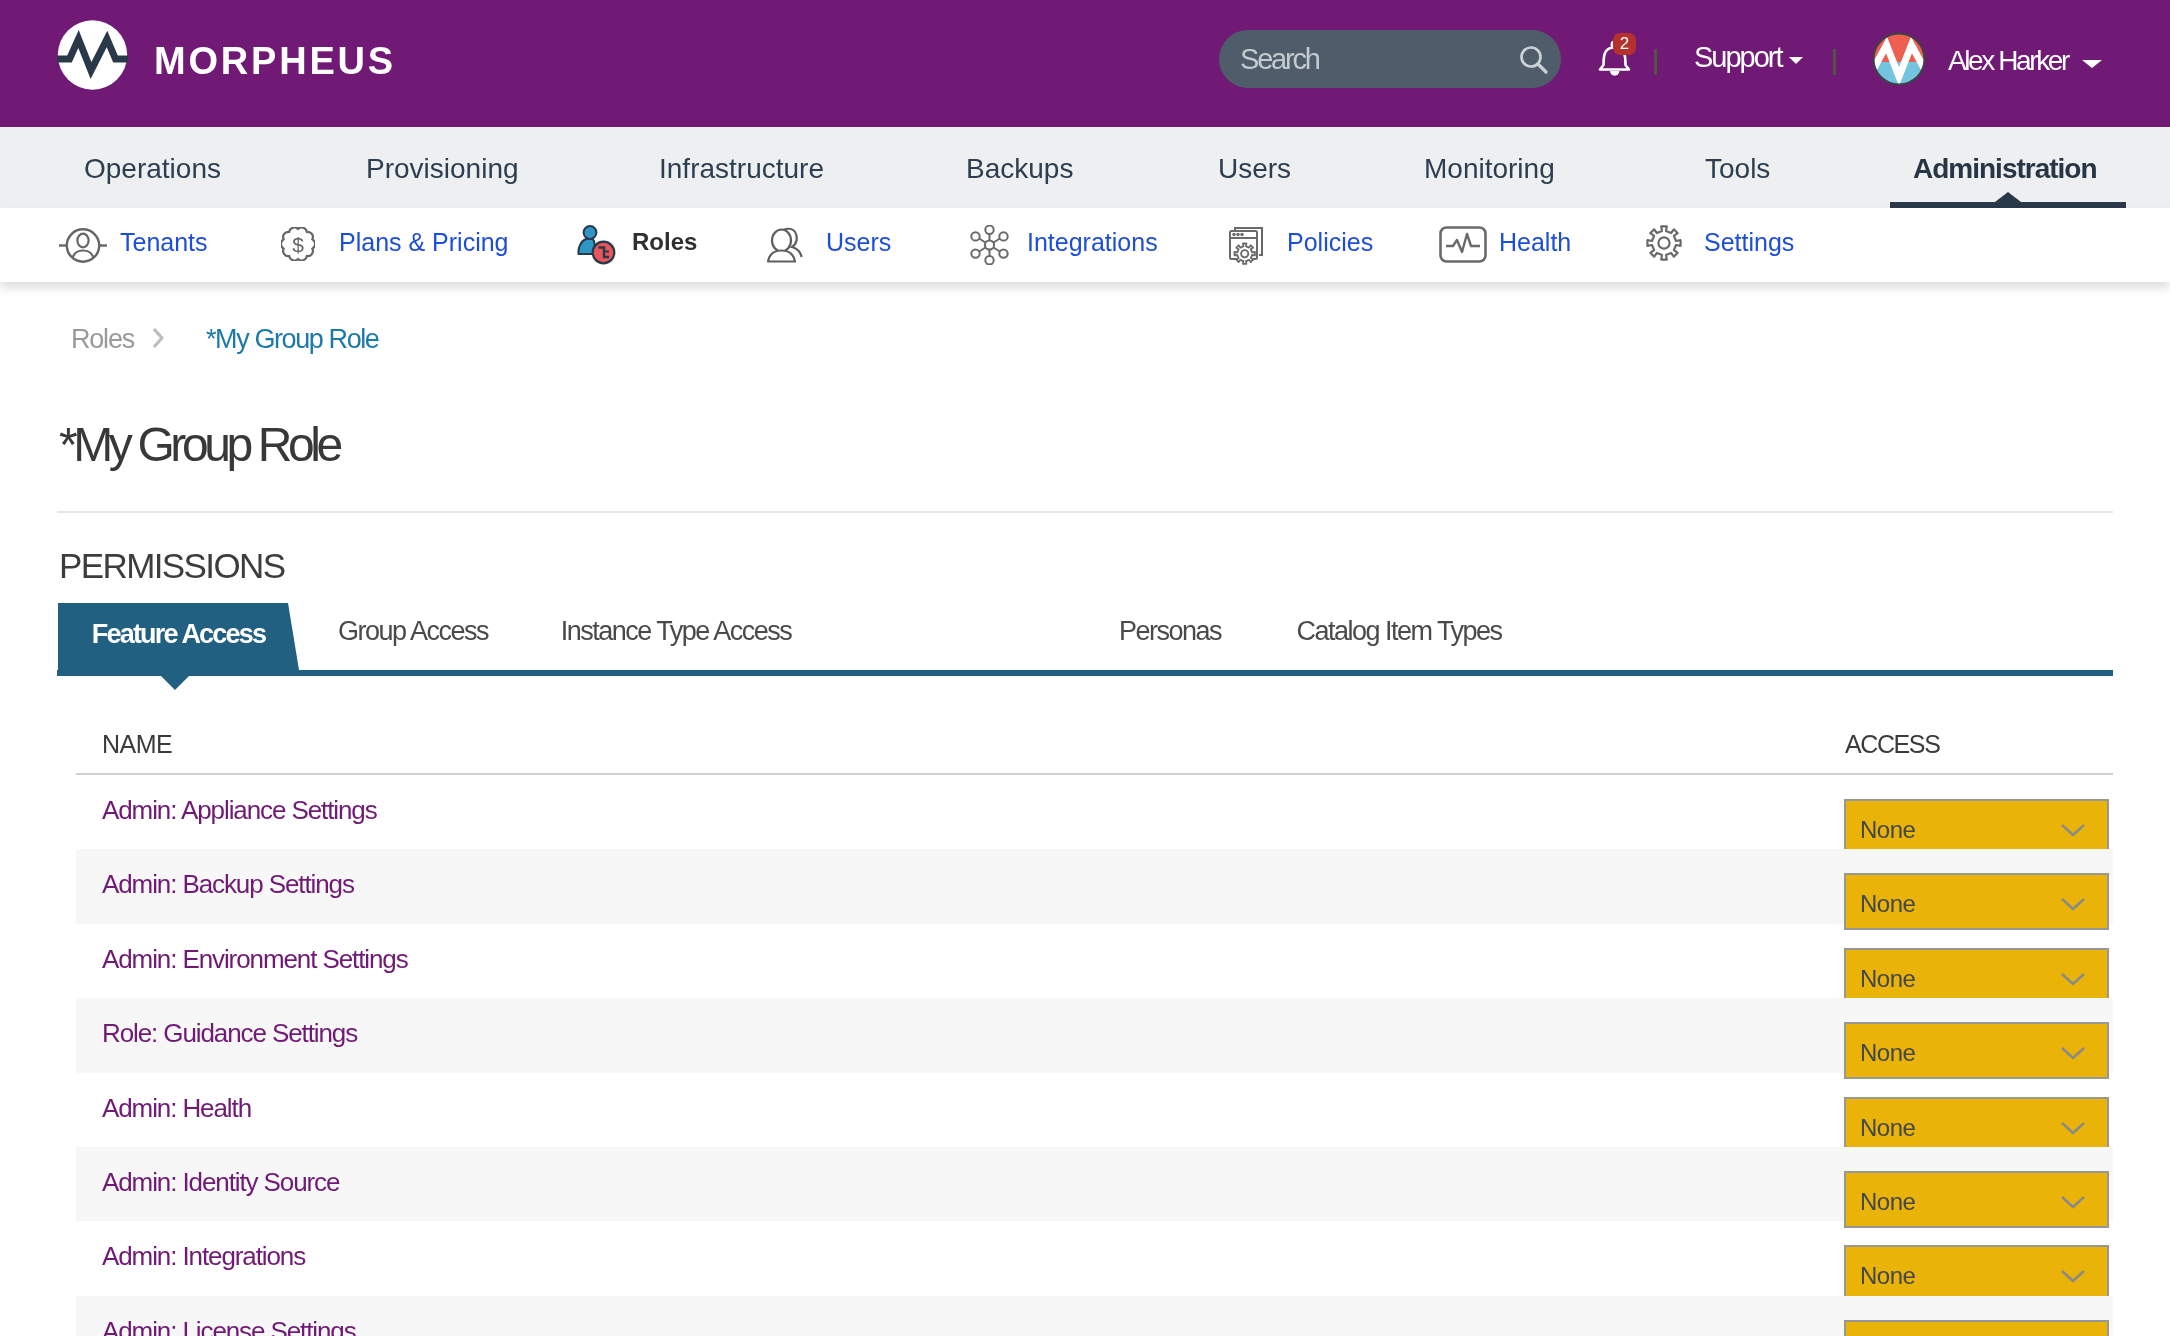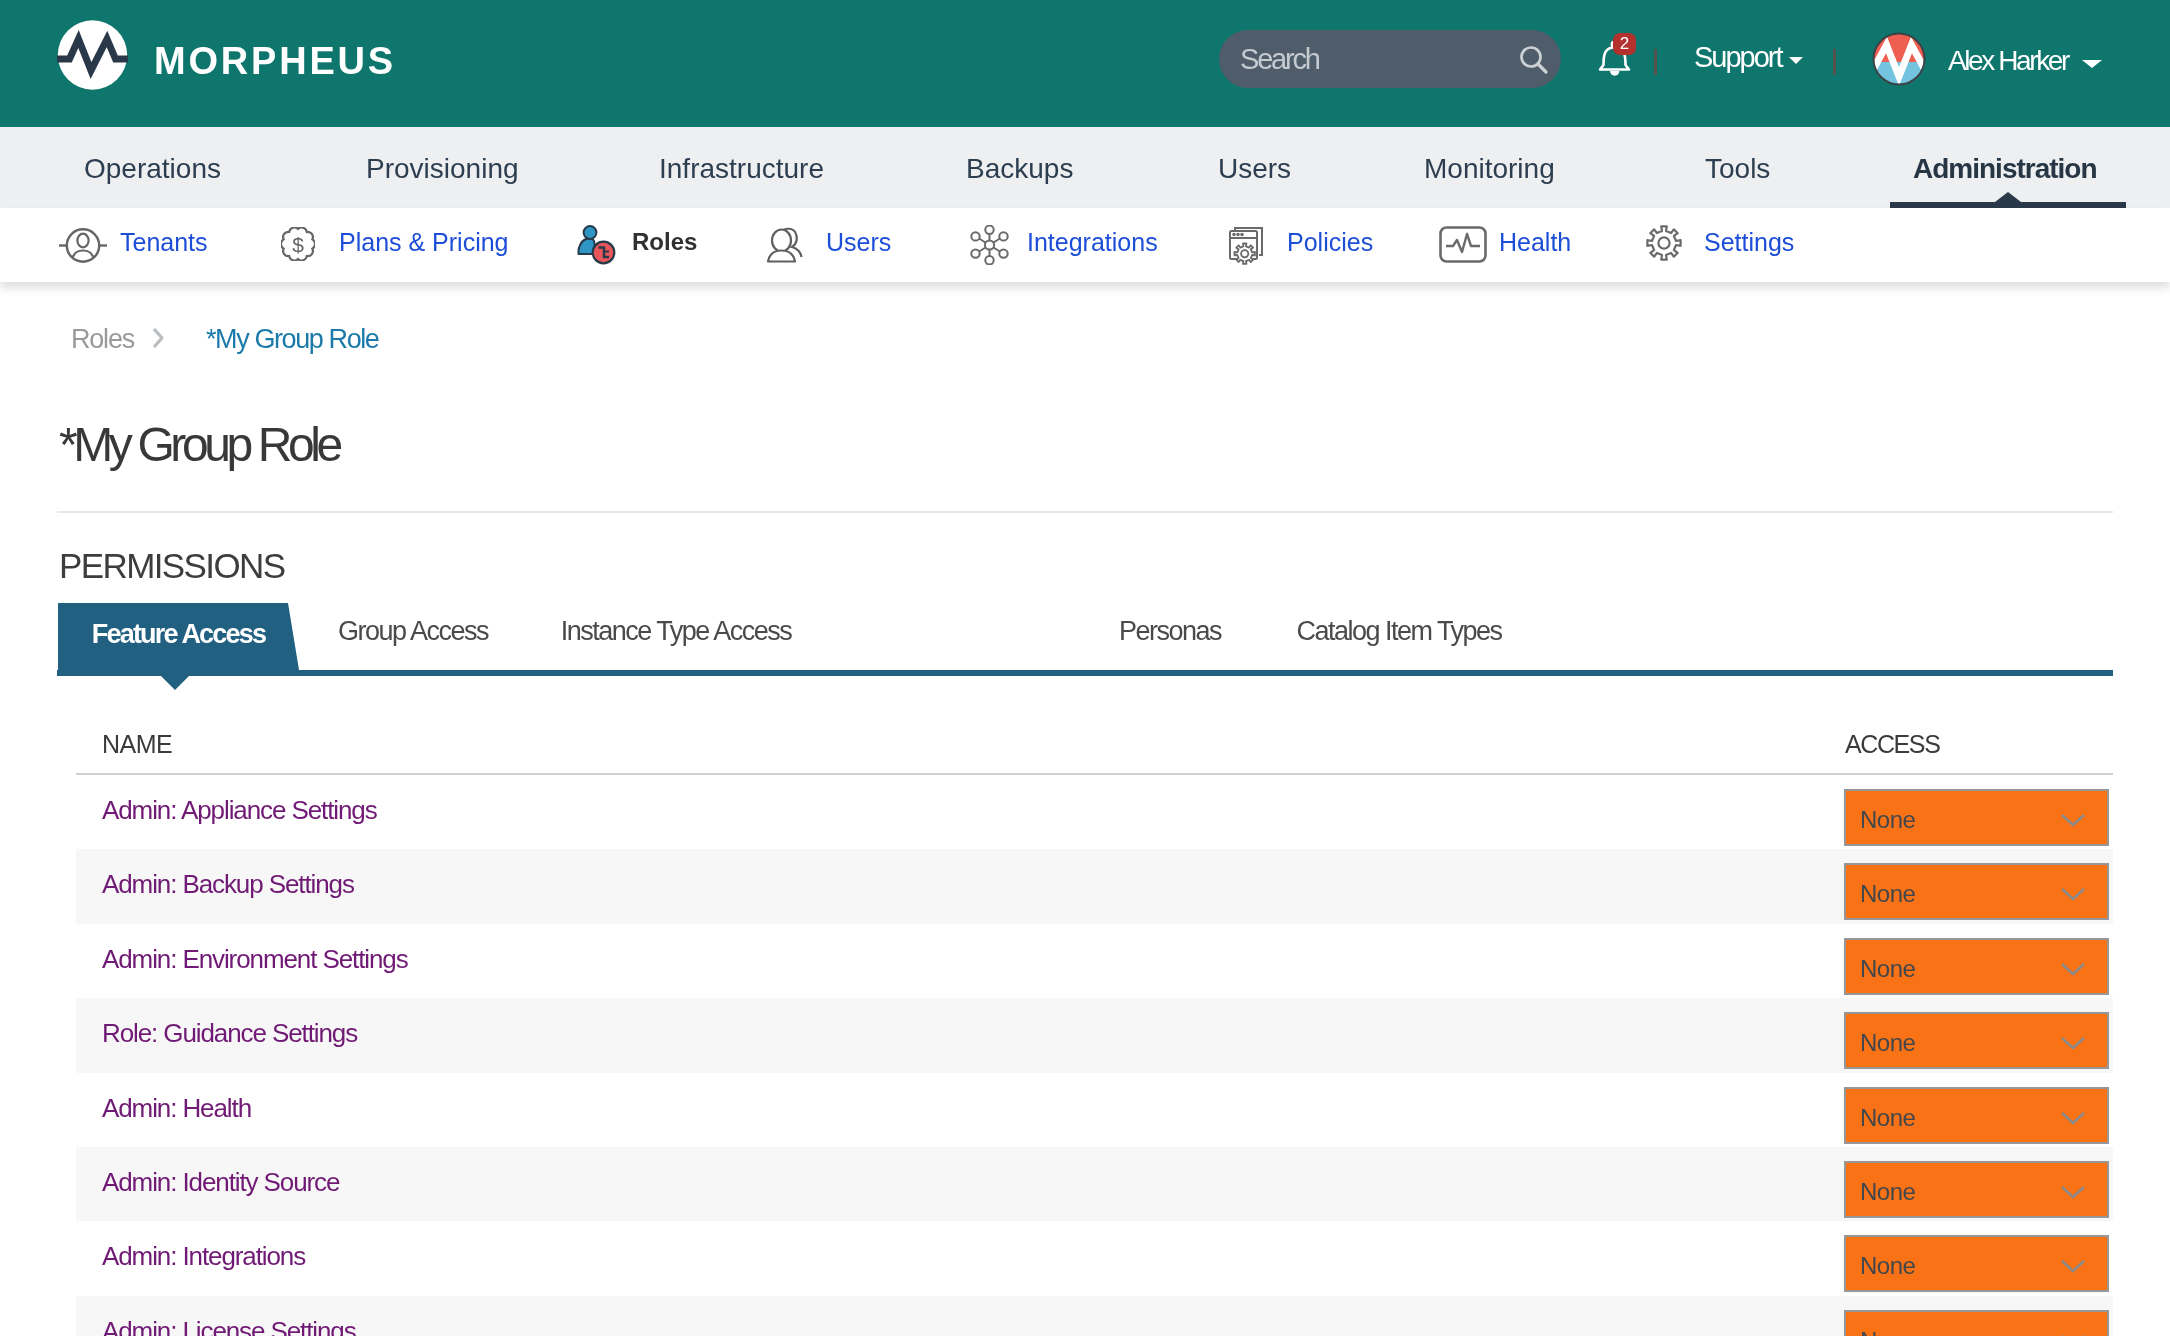--- a/index.html
+++ b/index.html
@@ -2,21 +2,21 @@
 <html><head>
 <meta charset="utf-8">
 <style>
 * { margin:0; padding:0; box-sizing:border-box; }
 html,body { width:2170px; height:1336px; overflow:hidden; background:#fff;
   font-family:"Liberation Sans", sans-serif; }
 .abs { position:absolute; }
 #page { position:relative; width:2170px; height:1336px; }
 
 
-#topbar { position:absolute; left:0; top:0; width:2170px; height:127px; background:#0f766e; }
+#topbar { position:absolute; left:0; top:0; width:2170px; height:127px; background:#701a75; }
 #brand { position:absolute; left:154px; top:40px; color:#fff; font-size:38px; font-weight:700;
   letter-spacing:2.8px; }
 #search { position:absolute; left:1219px; top:30px; width:342px; height:58px; border-radius:29px;
   background:#4f5d6a; }
 #search span { position:absolute; left:21px; top:13px; font-size:29px; letter-spacing:-2.2px; color:#c3cad0; }
 .vsep { position:absolute; top:49px; width:3px; height:26px; background:#55514b; }
 #support { position:absolute; left:1694px; top:41px; color:#fff; font-size:29px; letter-spacing:-2px; }
 .caret { position:absolute; width:0; height:0; border-left:10px solid transparent;
   border-right:10px solid transparent; border-top:8px solid #fff; }
 #alex { position:absolute; left:1948px; top:45px; color:#fff; font-size:28px; letter-spacing:-2.4px; }
@@ -59,21 +59,21 @@
 #tabtri { position:absolute; left:161px; top:676px; width:0; height:0;
   border-left:14px solid transparent; border-right:14px solid transparent;
   border-top:14px solid #216080; }
 .hname { position:absolute; left:102px; top:730px; font-size:25px; letter-spacing:-0.5px; color:#3b3b3b; }
 .hacc  { position:absolute; left:1845px; top:730px; font-size:25px; letter-spacing:-1.4px; color:#3b3b3b; }
 #headline { position:absolute; left:76px; top:773px; width:2037px; height:2px; background:#cfcfcf; }
 #rows { position:absolute; left:76px; top:775px; width:2037px; }
 .row { position:relative; width:2037px; height:74.4px; }
 .row.g { background:#f7f7f7; }
 .row .nm { position:absolute; left:26px; top:20px; font-size:26px; letter-spacing:-1.1px; color:#701a75; }
-.sel { position:absolute; left:1768px; top:14px; width:265px; height:57px; background:#f97316;
+.sel { position:absolute; left:1768px; top:24px; width:265px; height:57px; background:#eab308;
   border:2px solid #979797; }
 .sel span { position:absolute; left:14px; top:15px; font-size:24px; letter-spacing:-0.5px; color:#43474c; }
 .sel svg { position:absolute; right:21px; top:22px; }
 </style>
 </head>
 <body>
 <div id="page">
   <div id="topbar">
     <svg class="abs" style="left:57px;top:20px" width="71" height="71" viewBox="0 0 71 71">
       <circle cx="35.5" cy="35" r="34.7" fill="#fff"></circle>

